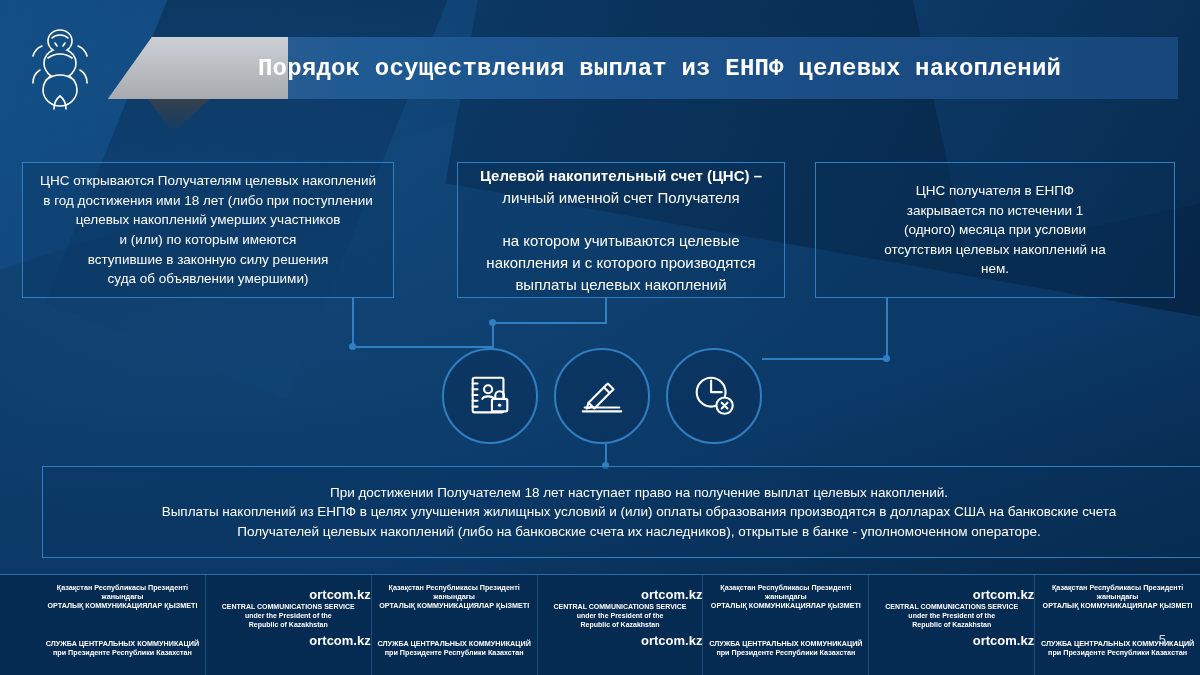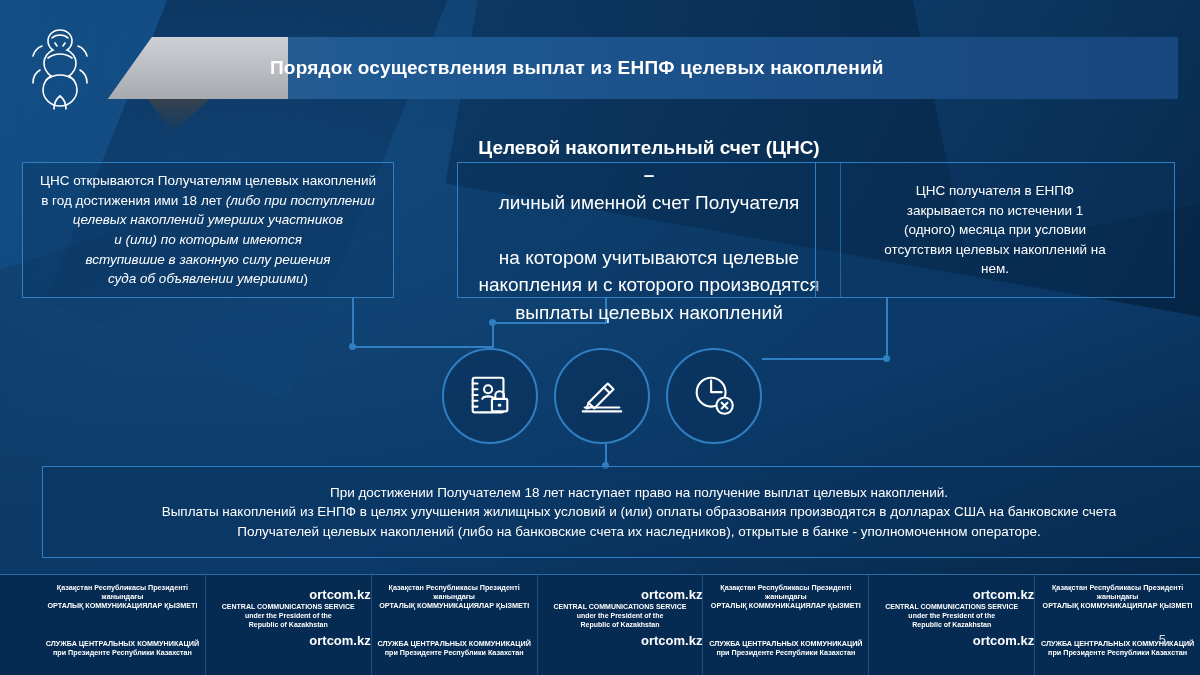--- a/index.html
+++ b/index.html
@@ -77,31 +77,32 @@
     position: absolute;
     left: 148px;
     top: 99px;
     width: 62px;
     height: 34px;
     background: linear-gradient(180deg, rgba(60,66,72,0.85), rgba(40,46,52,0.1));
     clip-path: polygon(0 0, 100% 0, 40% 100%);
   }
   .title-text {
     position: absolute;
-    left: 270px;
+    left: 258px;
     top: 37px;
     width: 900px;
     height: 62px;
     display: flex;
     align-items: center;
-    font-size: 19px;
+    font-size: 24px;
     font-weight: bold;
     letter-spacing: 0.2px;
     color: #ffffff;
     z-index: 4;
+    font-family: Liberation Mono, monospace;
   }
 
   
   .emblem {
     position: absolute;
     left: 22px;
     top: 24px;
     width: 76px;
     height: 96px;
     z-index: 5;
@@ -119,32 +120,32 @@
     text-align: center;
     padding: 10px 14px;
     line-height: 1.45;
   }
   .box p { margin: 0; }
   .box-left {
     left: 22px; top: 162px; width: 372px; height: 136px;
     font-size: 13.5px;
   }
   .box-center {
-    left: 457px; top: 162px; width: 384px; height: 136px;
-    font-size: 19px;
+    left: 457px; top: 162px; width: 328px; height: 136px;
+    font-size: 15px;
   }
   .box-right {
     left: 815px; top: 162px; width: 360px; height: 136px;
     font-size: 13.5px;
   }
   .box-bottom {
     left: 42px; top: 466px; width: 1194px; height: 92px;
     font-size: 13.5px;
   }
-  .ital { font-style: italic; }
+  .ital { }
   .bold { font-weight: bold; }
 
   
   .line {
     position: absolute;
     background: #2f7fc2;
   }
   .dot {
     position: absolute;
     width: 7px; height: 7px;

